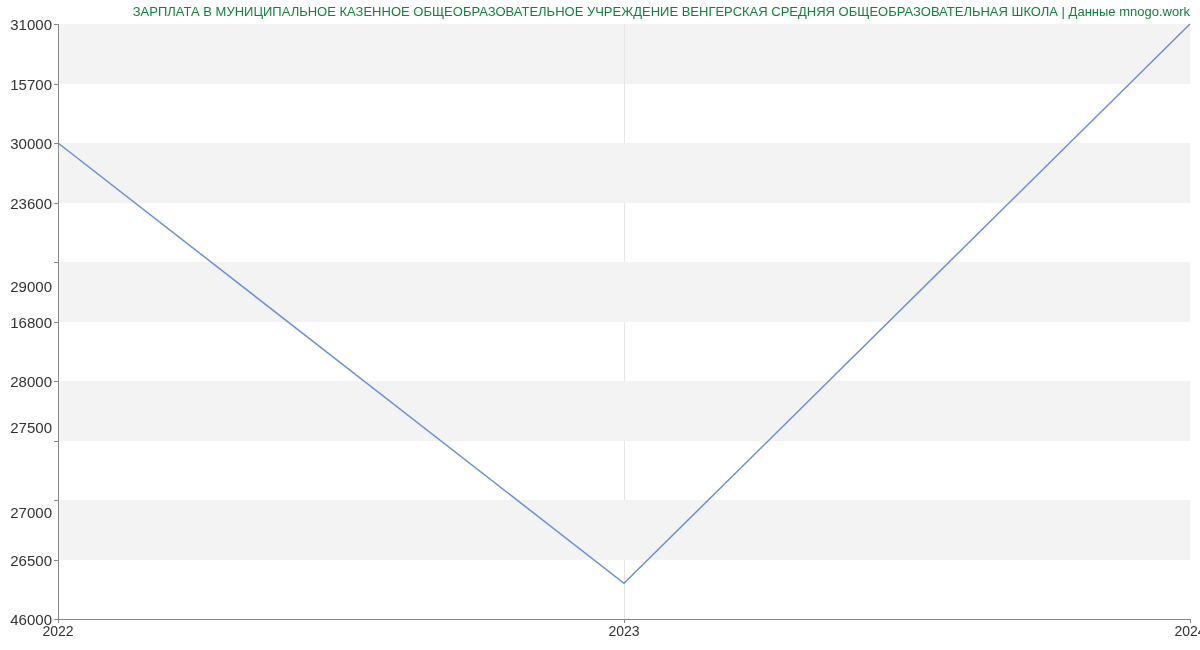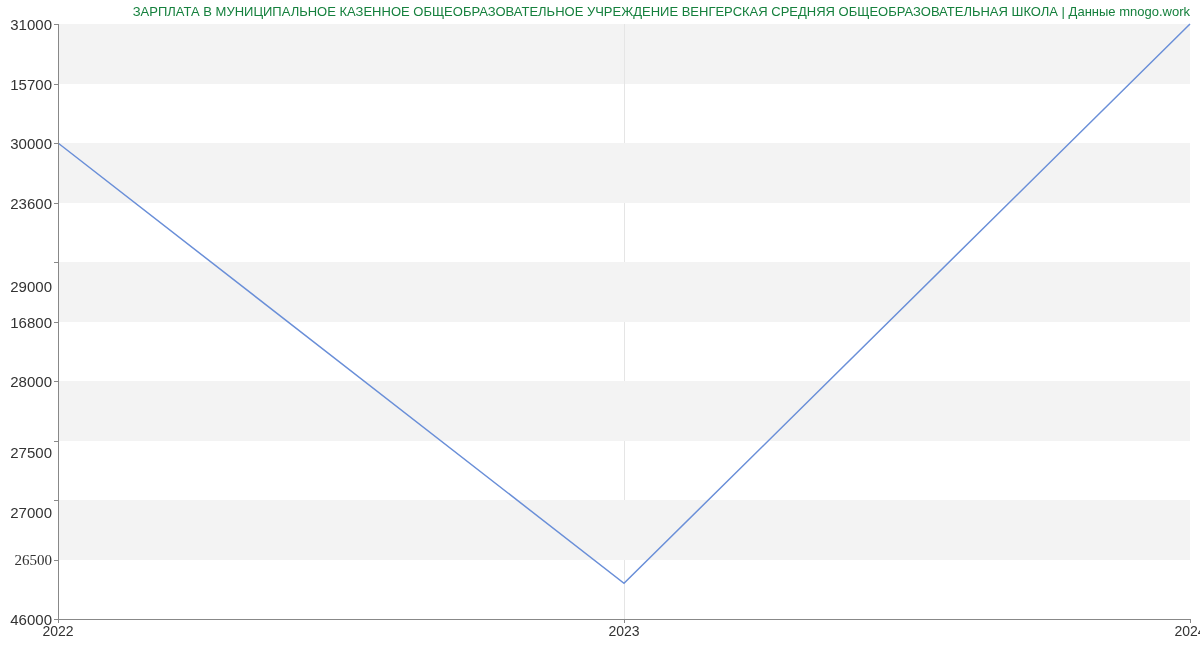--- a/index.html
+++ b/index.html
@@ -114,23 +114,23 @@
     <div class="y-tick-mark" style="top: 59.5px;"></div>
     <div class="y-tick-mark" style="top: 0px;"></div>
     <div class="x-tick-mark" style="left: 0px;"></div>
     <div class="x-tick-mark" style="left: 566px;"></div>
     <div class="x-tick-mark" style="left: 1132px;"></div>
     <div class="axis-line" style="left: 0px; top: 0px; width: 1px; height: 595px;"></div>
     <div class="axis-line" style="left: 0px; top: 595px; width: 1132px; height: 1px;"></div>
   </div>
 
 <div class="y-tick-label" style="top: 619px;">46000</div>
-<div class="y-tick-label" style="top: 559.5px; font-family: Liberation Serif, serif;">26500</div>
+<div class="y-tick-label" style="top: 559.5px;">26500</div>
 <div class="y-tick-label" style="top: 512px;">27000</div>
-<div class="y-tick-label" style="top: 452px;">27500</div>
+<div class="y-tick-label" style="top: 427px;">27500</div>
 <div class="y-tick-label" style="top: 381px;">28000</div>
 <div class="y-tick-label" style="top: 321.5px;">16800</div>
 <div class="y-tick-label" style="top: 250px; margin-top: 36px;">29000</div>
 <div class="y-tick-label" style="top: 202.5px;">23600</div>
 <div class="y-tick-label" style="top: 143px;">30000</div>
 <div class="y-tick-label" style="top: 83.5px;">15700</div>
 <div class="y-tick-label" style="top: 24px;">31000</div>
 <div class="x-tick-label" style="left: 58px;">2022</div>
 <div class="x-tick-label" style="left: 624px;">2023</div>
 <div class="x-tick-label" style="left: 1190px;">2024</div>

